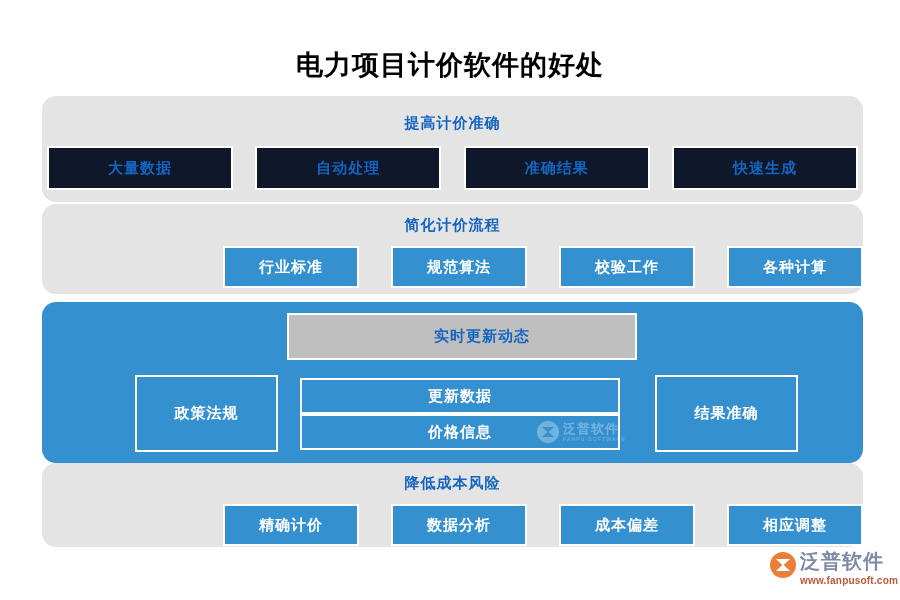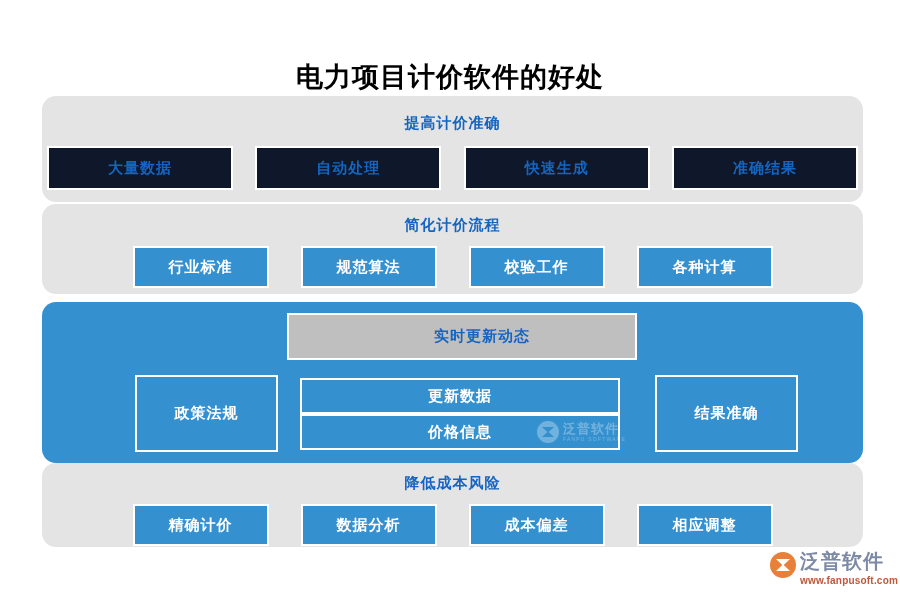--- a/index.html
+++ b/index.html
@@ -18,21 +18,21 @@
   #page {
     position: relative;
     width: 900px;
     height: 600px;
   }
 
   
   .page-title {
     position: absolute;
     left: 0;
-    top: 60px;
+    top: 48px;
     width: 900px;
     text-align: center;
     font-size: 27px;
     font-weight: bold;
     color: #000000;
     letter-spacing: 1px;
     line-height: 34px;
   }
 
   
@@ -58,21 +58,21 @@
     color: #1565c0;
     letter-spacing: 1px;
   }
   .sec1 .sec-header { padding-top: 18px; }
   .sec2 .sec-header { padding-top: 12px; }
   .sec4 .sec-header { padding-top: 11px; }
 
   
   .box-row {
     display: flex;
-    justify-content: center;
+    justify-content: flex-end;
   }
 
   
   .row-wide {
     padding: 13px 5px 0 5px;
     justify-content: space-between;
   }
   .chip-gray {
     width: 186px;
     height: 44px;
@@ -257,22 +257,22 @@
 
 <div id="page">
 
   <div class="page-title">电力项目计价软件的好处</div>
 
   <div class="section sec-gray sec1">
     <div class="sec-header">提高计价准确</div>
     <div class="box-row row-wide">
       <div class="chip-gray">大量数据</div>
       <div class="chip-gray">自动处理</div>
+      <div class="chip-gray">准确结果</div>
       <div class="chip-gray">快速生成</div>
-      <div class="chip-gray">准确结果</div>
     </div>
   </div>
 
   <div class="section sec-gray sec2">
     <div class="sec-header">简化计价流程</div>
     <div class="box-row row-narrow">
       <div class="chip-blue">行业标准</div>
       <div class="chip-blue">规范算法</div>
       <div class="chip-blue">校验工作</div>
       <div class="chip-blue">各种计算</div>

